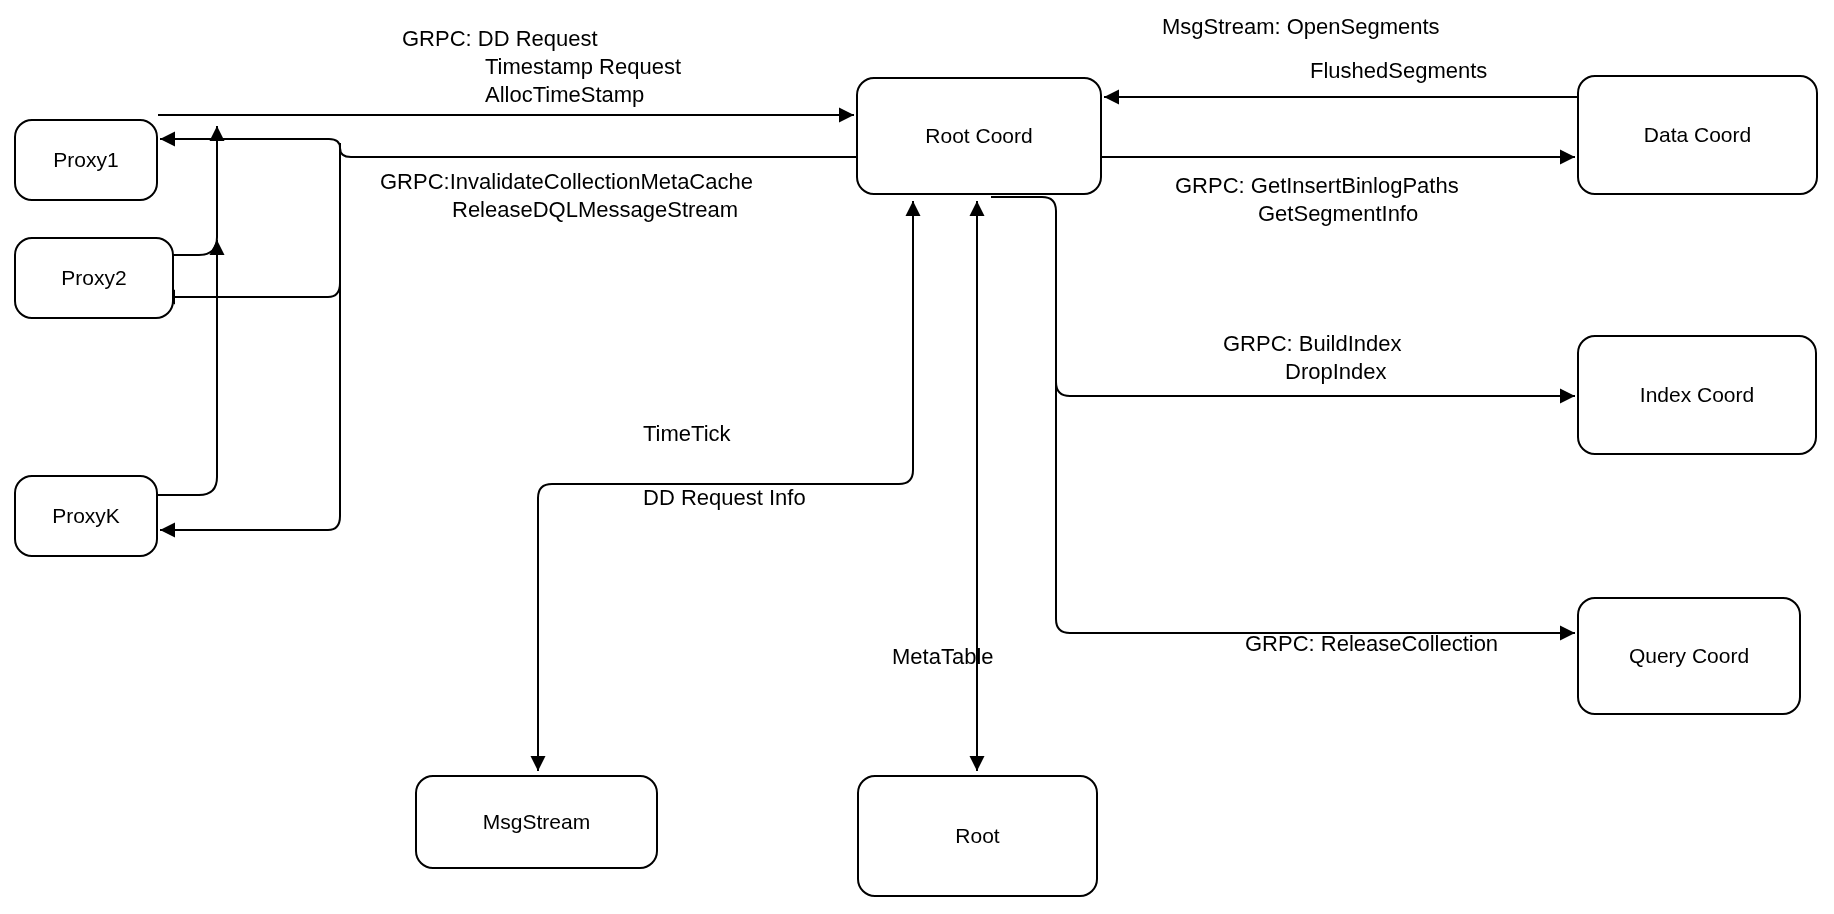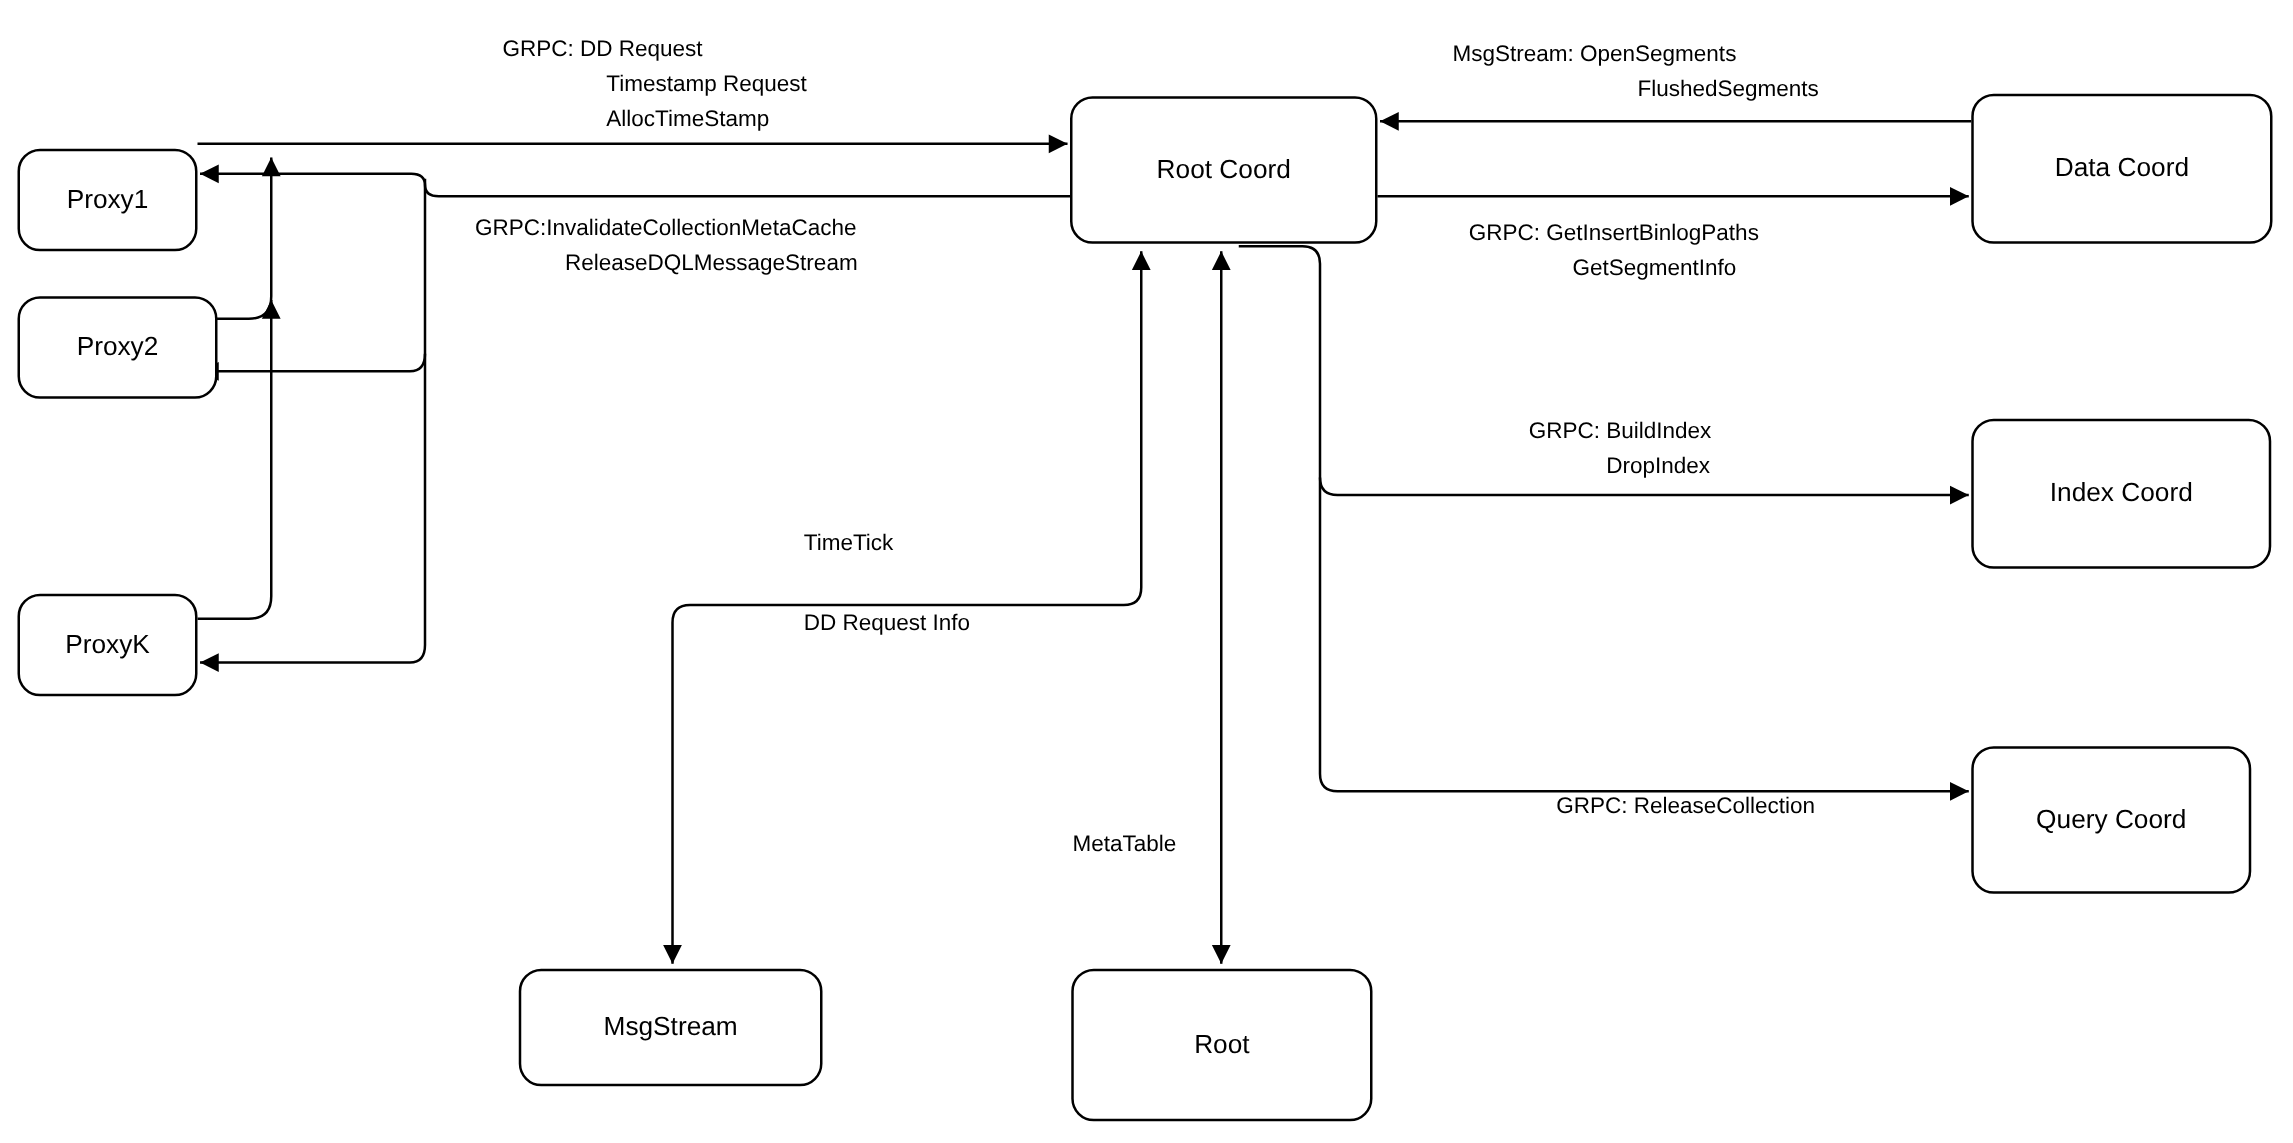--- a/index.html
+++ b/index.html
@@ -30,21 +30,21 @@
     border: 2px solid #000000;
     border-radius: 18px;
     display: flex;
     align-items: center;
     justify-content: center;
     font-size: 21px;
     white-space: nowrap;
   }
   .edge-label {
     position: absolute;
-    font-size: 18px;
+    font-size: 22px;
     line-height: 24px;
     white-space: nowrap;
     text-align: right;
   }
 </style>
 </head>
 <body>
 
 <div id="canvas">
 
@@ -111,29 +111,29 @@
     <span>Root</span>
   </div>
 
   <div class="edge-label" style="left:402px; top:27px;">GRPC: DD Request</div>
   <div class="edge-label" style="left:485px; top:55px;">Timestamp Request</div>
   <div class="edge-label" style="left:485px; top:83px;">AllocTimeStamp</div>
 
   <div class="edge-label" style="left:380px; top:170px;">GRPC:InvalidateCollectionMetaCache</div>
   <div class="edge-label" style="left:452px; top:198px;">ReleaseDQLMessageStream</div>
 
-  <div class="edge-label" style="left:1162px; top:31px;">MsgStream: OpenSegments</div>
+  <div class="edge-label" style="left:1162px; top:15px;">MsgStream: OpenSegments</div>
   <div class="edge-label" style="left:1310px; top:59px;">FlushedSegments</div>
 
   <div class="edge-label" style="left:1175px; top:174px;">GRPC: GetInsertBinlogPaths</div>
   <div class="edge-label" style="left:1258px; top:202px;">GetSegmentInfo</div>
 
   <div class="edge-label" style="left:1223px; top:332px;">GRPC: BuildIndex</div>
   <div class="edge-label" style="left:1285px; top:360px;">DropIndex</div>
 
   <div class="edge-label" style="left:1245px; top:604px;margin-top:28px;">GRPC: ReleaseCollection</div>
 
   <div class="edge-label" style="left:643px; top:422px;">TimeTick</div>
   <div class="edge-label" style="left:643px; top:450px;margin-top:36px;">DD Request Info</div>
 
-  <div class="edge-label" style="left:858px; top:645px;margin-top:18px;">MetaTable</div>
+  <div class="edge-label" style="left:892px; top:645px;">MetaTable</div>
 
 </div>
 
 </body></html>

